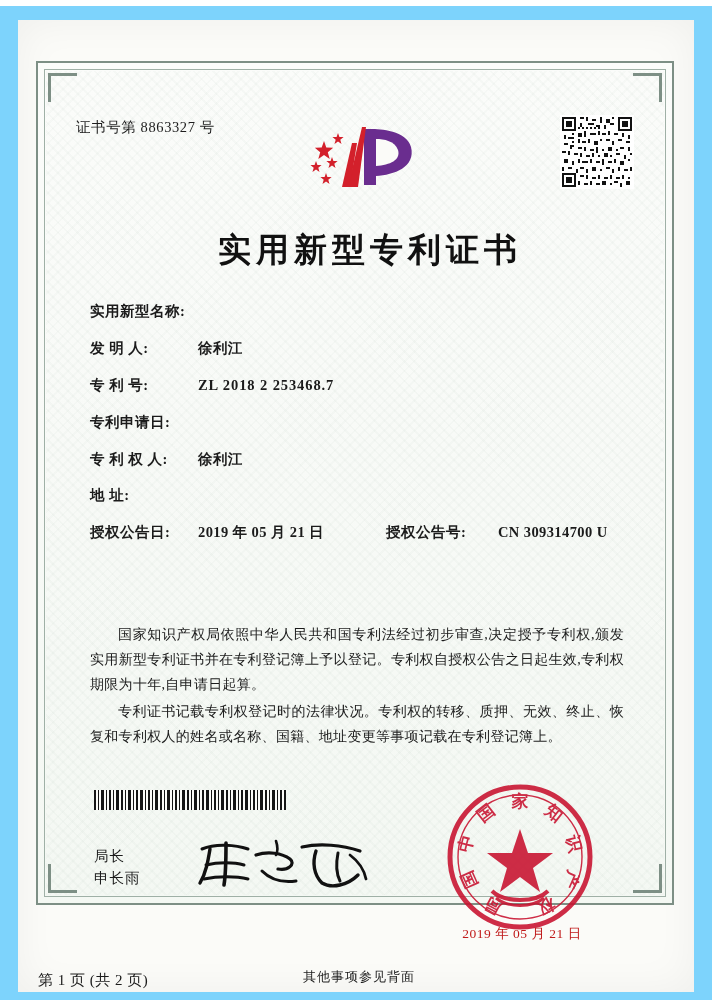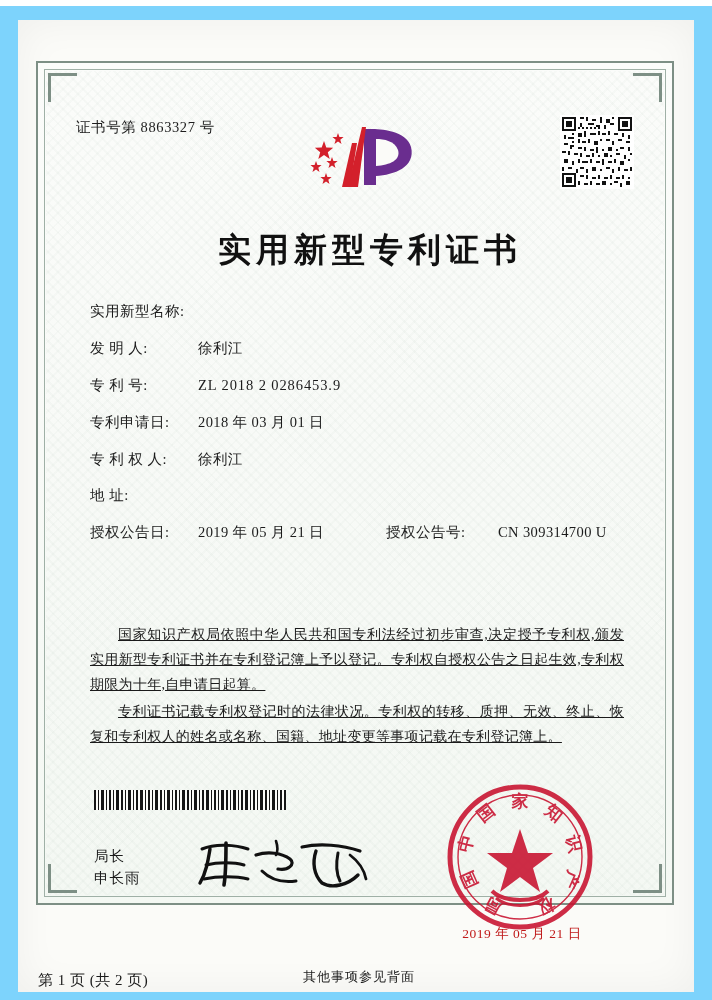--- a/index.html
+++ b/index.html
@@ -126,20 +126,21 @@
     top: 240px;
     right: 44px;
   }
   .field-row {
     display: flex;
     align-items: flex-start;
     margin-bottom: 19.5px;
     font-size: 14.5px;
     color: #1b1b1b;
     line-height: 1.2;
+    font-weight: bold;
   }
   .field-label {
     width: 108px;
     flex: 0 0 108px;
     letter-spacing: 0.5px;
     white-space: nowrap;
   }
   .field-value {
     flex: 1 1 auto;
     letter-spacing: 0.4px;
@@ -164,21 +165,20 @@
 
   .paragraphs {
     position: absolute;
     left: 52px;
     right: 48px;
     top: 560px;
     font-size: 14px;
     line-height: 1.78;
     color: #1b1b1b;
     text-align: justify;
-    text-decoration: underline;
   }
   .paragraphs p {
     margin: 0 0 2px 0;
     text-indent: 28px;
     letter-spacing: 0.3px;
   }
 
   
   .barcode {
     position: absolute;
@@ -420,26 +420,25 @@
         <div class="field-label">实用新型名称:</div>
       </div>
 
       <div class="field-row">
         <div class="field-label">发 明 人:</div>
         <div class="field-value">徐利江</div>
       </div>
 
       <div class="field-row">
         <div class="field-label">专 利 号:</div>
-        <div class="field-value mono-ish">ZL 2018 2 0286453.9</div>
+        <div class="field-value mono-ish">ZL 2018 2 253468.7</div>
       </div>
 
       <div class="field-row">
         <div class="field-label">专利申请日:</div>
-        <div class="field-value">2018 年 03 月 01 日</div>
       </div>
 
       <div class="field-row">
         <div class="field-label">专 利 权 人:</div>
         <div class="field-value">徐利江</div>
       </div>
 
       <div class="field-row">
         <div class="field-label">地 址:</div>
       </div>

